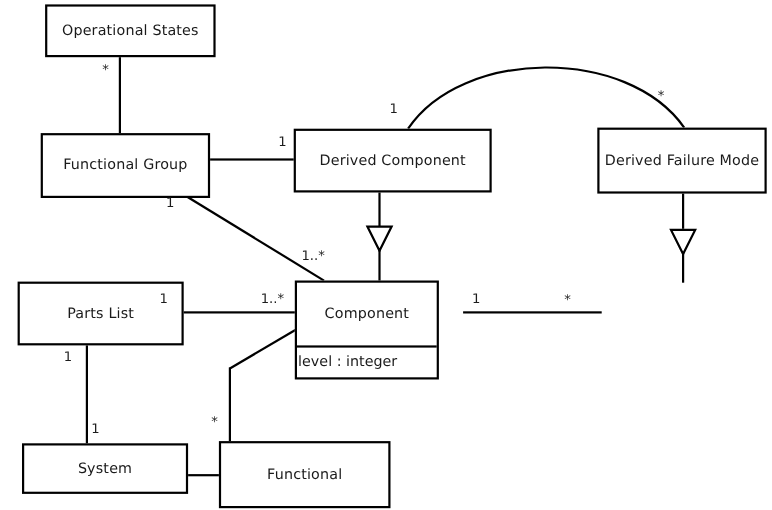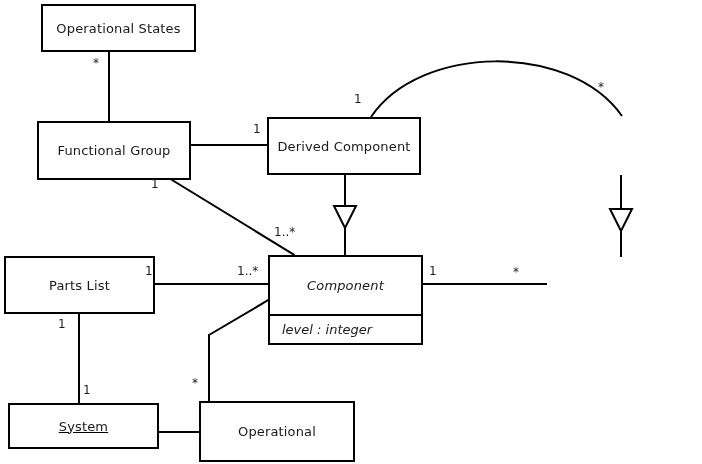--- a/index.html
+++ b/index.html
@@ -36,21 +36,21 @@
     white-space: nowrap;
     padding: 0 6px;
   }
   .cls .attr-compartment {
     border-top: 2px solid #000000;
     display: flex;
     align-items: center;
     justify-content: flex-start;
     font-size: 13px;
     color: #1a1a1a;
-    padding: 0 12px;
+    padding: 0 1px;
     white-space: nowrap;
     height: 27px;
     flex: 0 0 27px;
   }
   
   .ln {
     position: absolute;
     background: #000000;
     z-index: 2;
   }
@@ -126,41 +126,44 @@
   </svg>
 
   <div class="cls" style="left:41px; top:4px; width:155px; height:48px;">
     <div class="name-compartment">Operational States</div>
   </div>
 
   <div class="cls" style="left:37px; top:121px; width:154px; height:59px;">
     <div class="name-compartment">Functional Group</div>
   </div>
 
-  <div class="cls" style="left:267px; top:117px; width:154px; height:58px;">
+  <div class="cls" style="left:267px; top:117px; width:180px; height:58px;">
     <div class="name-compartment">Derived Component</div>
   </div>
 
+  <div class="cls" style="left:543px; top:116px; width:154px; height:60px;">
+    <div class="name-compartment">Derived Failure Mode</div>
+  </div>
 
-  <div class="cls" style="left:4px; top:256px; width:151px; height:58px;">
+  <div class="cls" style="left:16px; top:256px; width:151px; height:58px;">
     <div class="name-compartment">Parts List</div>
   </div>
 
-  <div class="cls" style="left:268px; top:255px; width:155px; height:90px;font-style:italic;">
+  <div class="cls" style="left:268px; top:255px; width:131px; height:90px;">
     <div class="name-compartment">Component</div>
     <div class="attr-compartment">level : integer</div>
   </div>
 
 
-  <div class="cls" style="left:8px; top:403px; width:151px; height:46px;text-decoration:underline;">
+  <div class="cls" style="left:20px; top:403px; width:151px; height:46px;">
     <div class="name-compartment">System</div>
   </div>
 
   <div class="cls" style="left:199px; top:401px; width:156px; height:61px;">
-    <div class="name-compartment">Operational</div>
+    <div class="name-compartment">Functional</div>
   </div>
 
   <div class="mult" style="left:93px; top:57px;">*</div>
 
   <div class="mult" style="left:253px; top:123px;">1</div>
 
   <div class="mult" style="left:151px; top:178px;">1</div>
 
   <div class="mult" style="left:274px; top:226px;">1..*</div>
 

